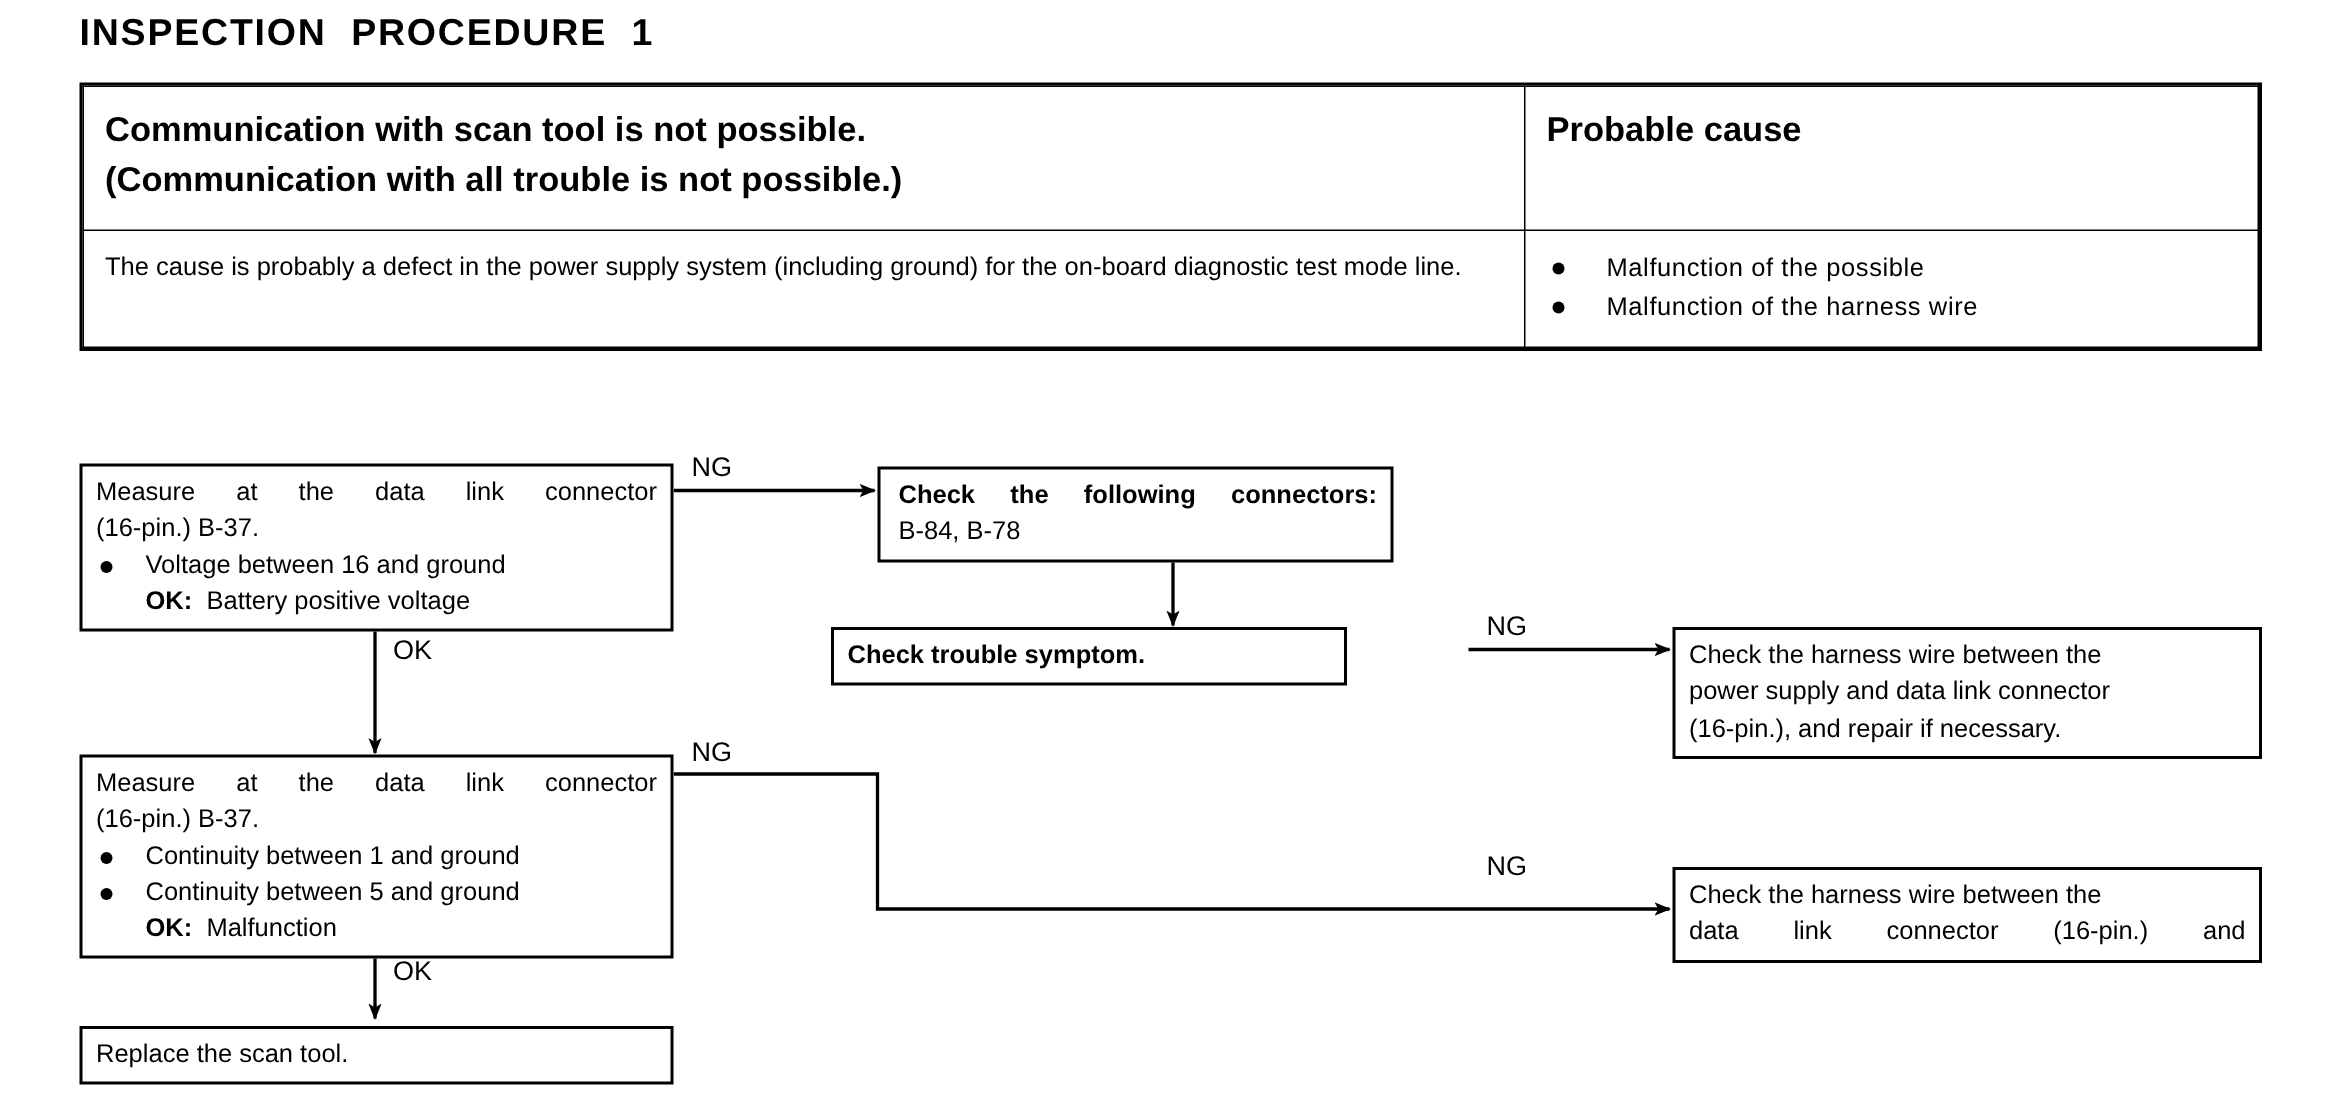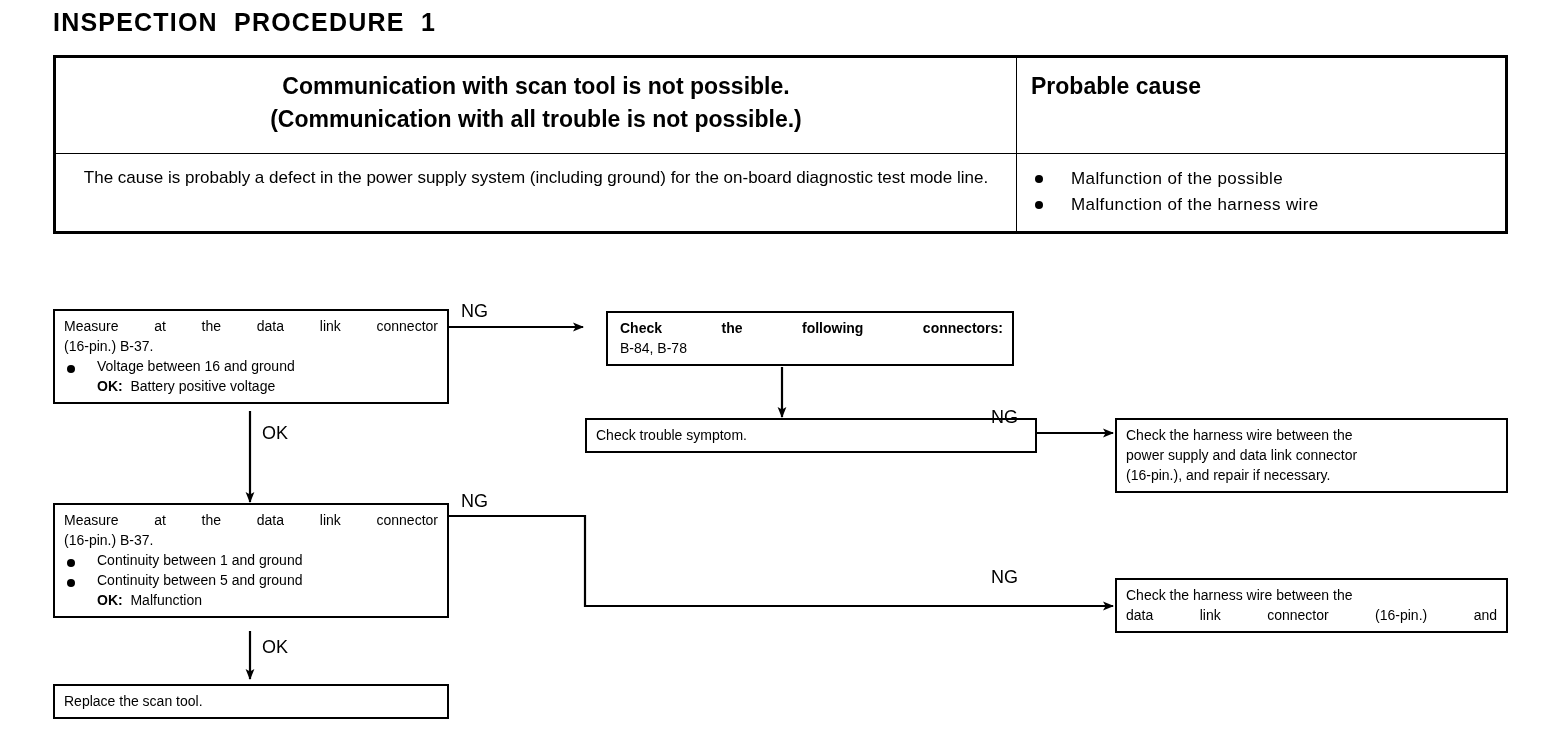--- a/index.html
+++ b/index.html
@@ -40,21 +40,21 @@
   #symptom-table table {
     width: 100%;
     border-collapse: collapse;
     table-layout: fixed;
   }
   #symptom-table td {
     border: 1px solid #000;
     vertical-align: top;
     padding: 0;
   }
-  #symptom-table td.col-left  { width: 960px; text-align: center; }
+  #symptom-table td.col-left  { width: 960px; }
   #symptom-table td.col-right { width: auto; }
 
   .head-cell {
     padding: 12px 14px 18px 14px;
     font-size: 23px;
     font-weight: bold;
     line-height: 1.42;
   }
   .head-cell .line { white-space: pre; }
 
@@ -95,21 +95,21 @@
     width: 1568px;
     height: 732px;
     pointer-events: none;
   }
 
   .fbox {
     position: absolute;
     border: 2px solid #000;
     box-sizing: border-box;
     background: #fff;
-    font-size: 14px;
+    font-size: 17px;
     line-height: 1.43;
     padding: 5px 9px 6px 9px;
   }
   .fbox .ln { white-space: pre; }
   .fbox .just {
     text-align: justify;
     text-align-last: justify;
     white-space: normal;
   }
   .fbox .bold { font-weight: bold; }
@@ -134,22 +134,22 @@
     background: #000;
     border-radius: 50%;
   }
   .okline {
     padding-left: 33px;
     white-space: pre;
   }
 
   
   #box-measure1  { left: 53px;   top: 309px; width: 396px; }
-  #box-connectors{ left: 606px;  top: 311px; width: 408px; padding-left: 12px; }
-  #box-symptom   { left: 585px;  top: 418px; width: 452px; }
+  #box-connectors{ left: 585px;  top: 311px; width: 344px; padding-left: 12px; }
+  #box-symptom   { left: 554px;  top: 418px; width: 344px; font-weight: bold; }
   #box-measure2  { left: 53px;   top: 503px; width: 396px; }
   #box-replace   { left: 53px;   top: 684px; width: 396px; }
   #box-result1   { left: 1115px; top: 418px; width: 393px; }
   #box-result2   { left: 1115px; top: 578px; width: 393px; }
 
   
   .edge-label {
     position: absolute;
     font-size: 18px;
     white-space: pre;

